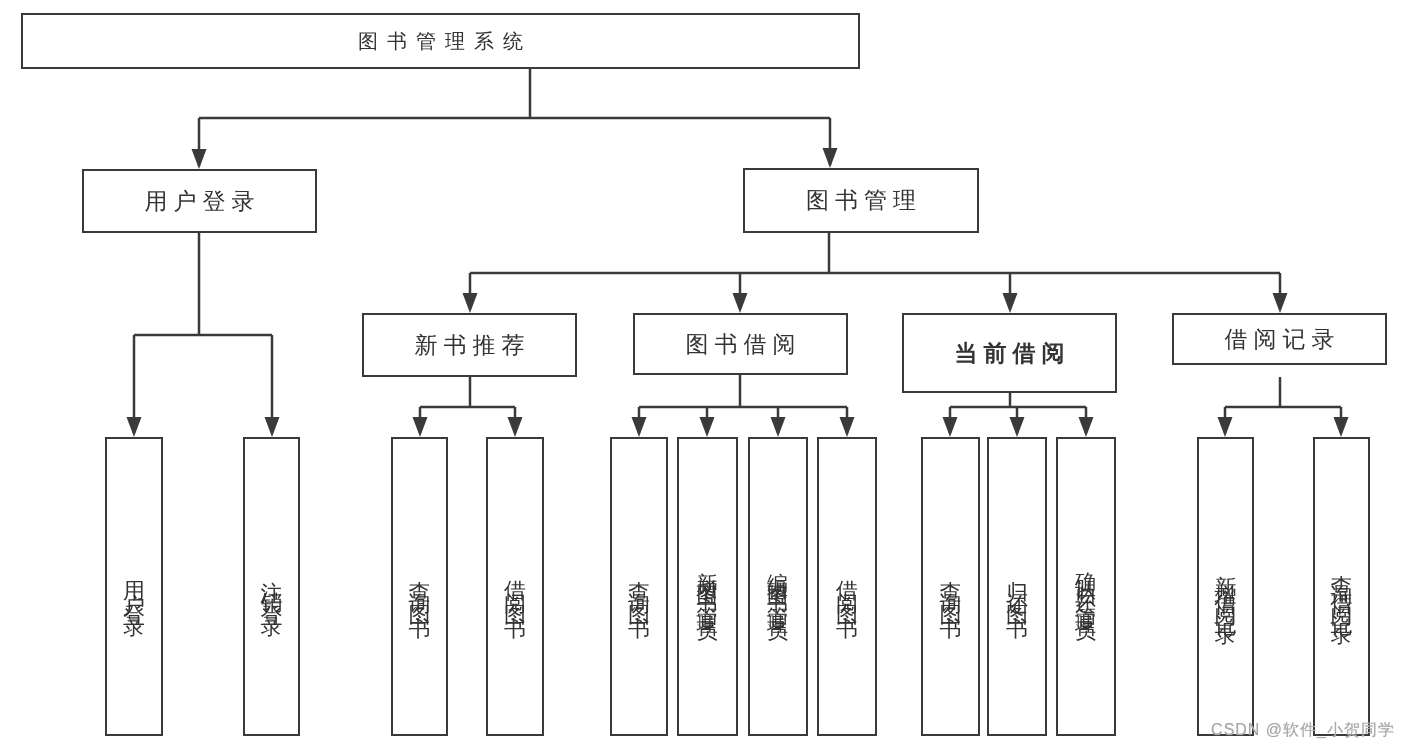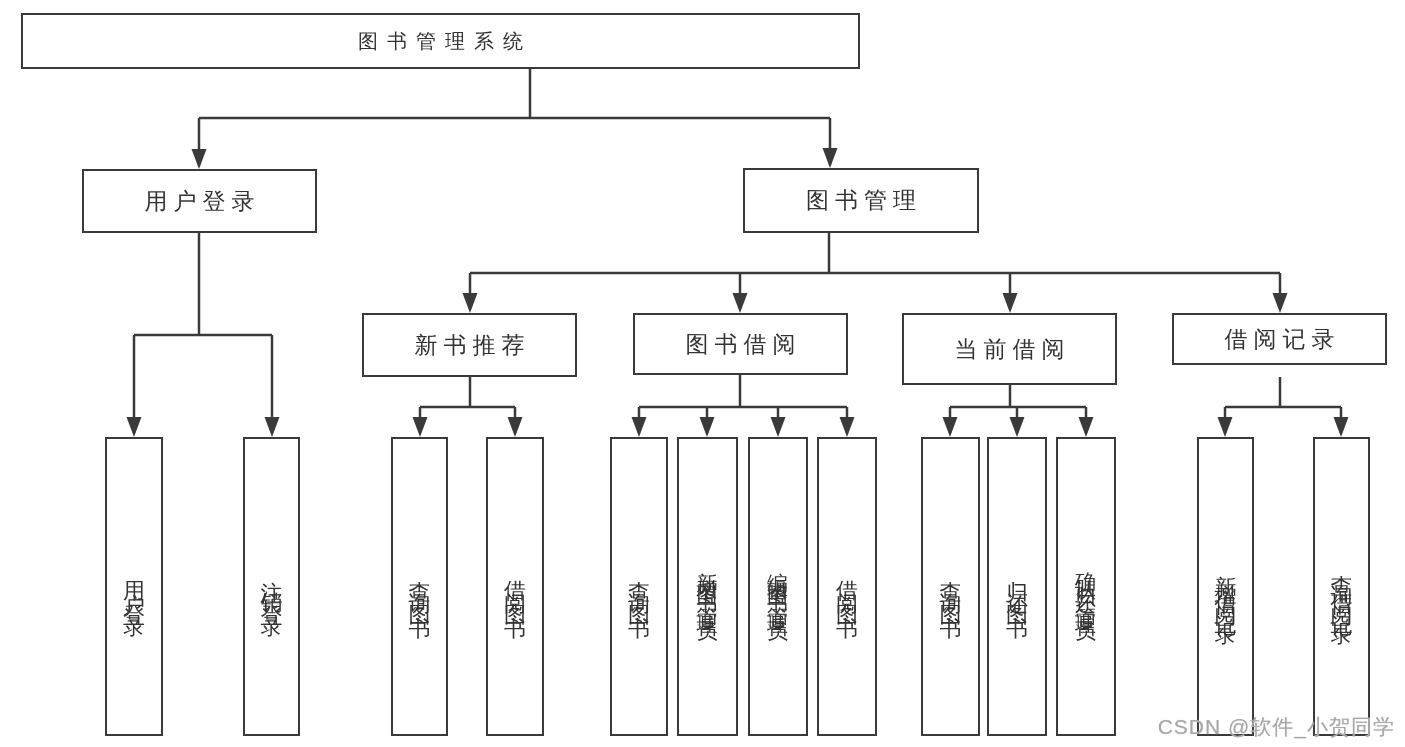--- a/index.html
+++ b/index.html
@@ -40,21 +40,21 @@
     letter-spacing: 12px;
     line-height: 1;
     white-space: nowrap;
   }
   .vtext.mid  { letter-spacing: 10px; }
   .vtext.long { letter-spacing: 7px; font-size: 21px; }
   .watermark {
     position: absolute;
     right: 10px; bottom: 6px;
     color: #a8a8a8;
-    font-size: 21px;
+    font-size: 16px;
     letter-spacing: 1px;
     text-shadow: 0 0 1px #c9c9c9;
     white-space: nowrap;
   }
 </style>
 </head>
 <body>
 
 <div id="stage">
 
@@ -105,21 +105,21 @@
     </g>
   </svg>
 
   <div class="hnode root" style="left:21px; top:13px; width:839px; height:56px;">图书管理系统</div>
 
   <div class="hnode" style="left:82px; top:169px; width:235px; height:64px;">用户登录</div>
   <div class="hnode" style="left:711px; top:168px; width:236px; height:65px;margin-left:32px;">图书管理</div>
 
   <div class="hnode" style="left:362px; top:313px; width:215px; height:64px;">新书推荐</div>
   <div class="hnode" style="left:633px; top:313px; width:215px; height:62px;">图书借阅</div>
-  <div class="hnode" style="left:902px; top:313px; width:215px; height:72px;">当前借阅</div>
+  <div class="hnode" style="left:902px; top:313px; width:215px; height:80px;font-weight:bold;">当前借阅</div>
   <div class="hnode" style="left:1172px; top:313px; width:215px; height:52px;">借阅记录</div>
 
   <div class="vnode" style="left:105px; top:437px; width:58px; height:299px;">
     <span class="vtext">用户登录</span>
   </div>
   <div class="vnode" style="left:243px; top:437px; width:57px; height:299px;">
     <span class="vtext">注销登录</span>
   </div>
 
   <div class="vnode" style="left:391px; top:437px; width:57px; height:299px;">

